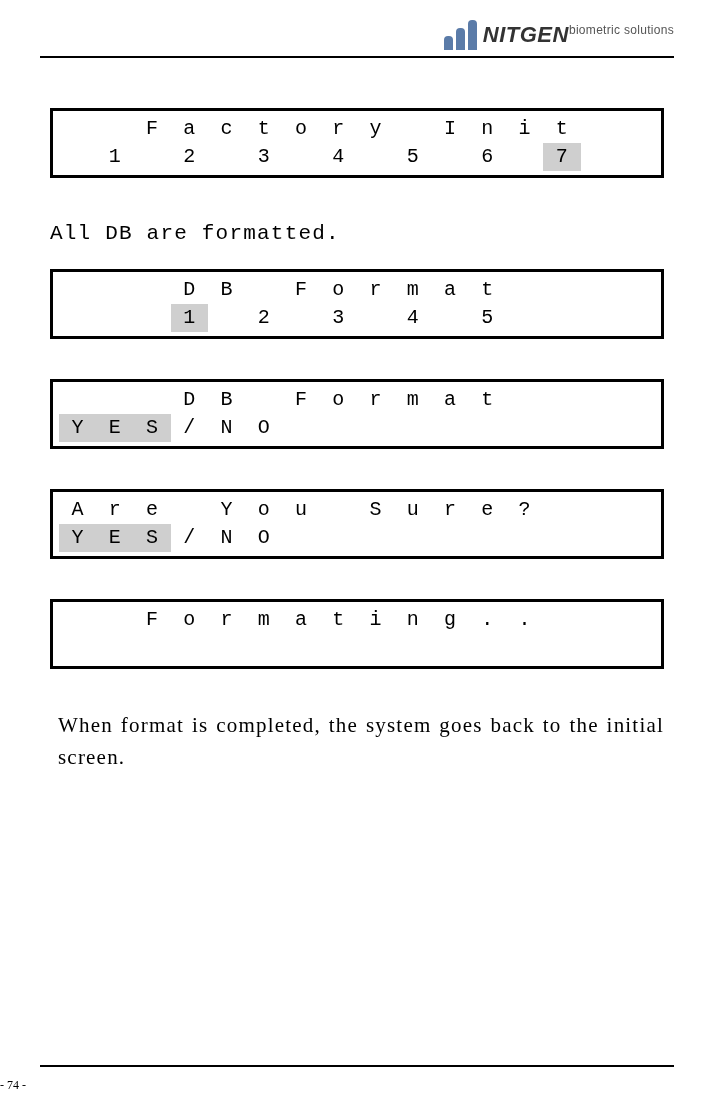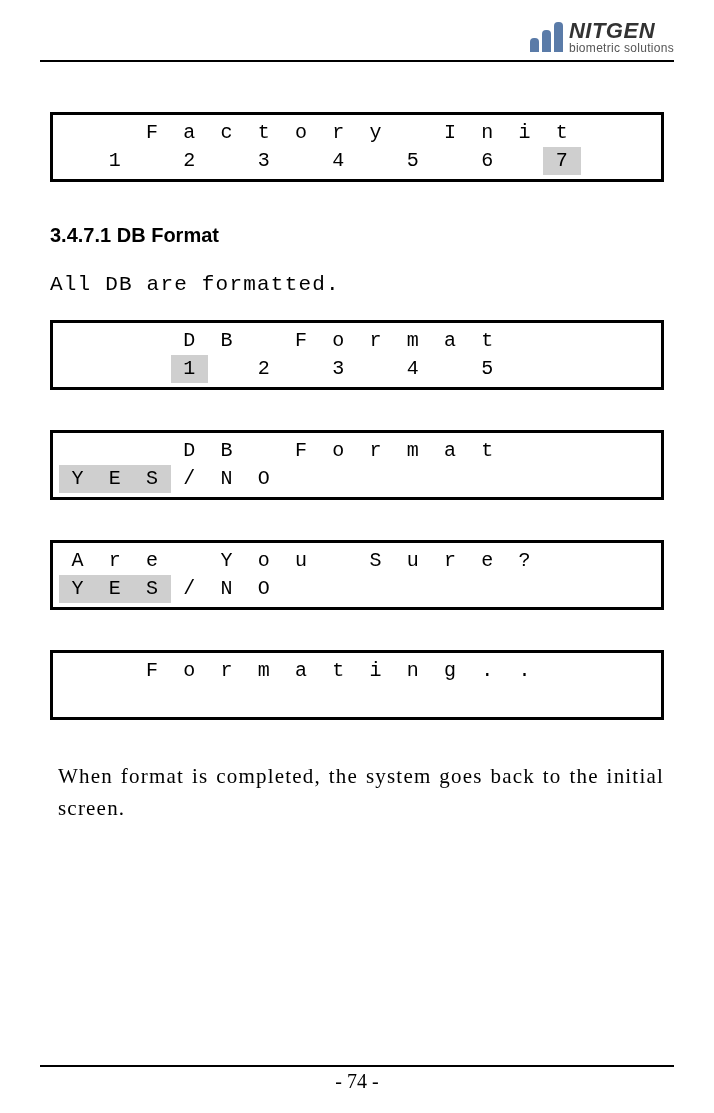--- a/index.html
+++ b/index.html
@@ -31,21 +31,21 @@
     gap: 3px;
   }
   .bar {
     width: 9px;
     background: #5a7ba8;
     border-radius: 4px 4px 0 0;
   }
   .bar1 { height: 14px; }
   .bar2 { height: 22px; }
   .bar3 { height: 30px; }
-  .logo-text-wrap { display: flex; flex-direction: column; line-height: 1; }
+  .logo-text-wrap { display: flex; flex-direction: row; line-height: 1; }
   .logo-text {
     font-family: Arial, sans-serif;
     font-weight: bold;
     font-style: italic;
     font-size: 22px;
     color: #333;
     letter-spacing: 0.5px;
   }
   .logo-sub {
     font-size: 12px;
@@ -118,23 +118,22 @@
     left: 40px;
     right: 40px;
     bottom: 46px;
     border-top: 2px solid #000;
   }
   .page-num {
     position: absolute;
     bottom: 20px;
     left: 0;
     right: 0;
-    text-align: center;
     font-family: "Times New Roman", serif;
-    font-size: 20px;
+    font-size: 12px;
   }
 </style>
 </head>
 <body>
 
 <div class="page">
   <div class="header-row">
     <div class="logo">
       <div class="logo-bars">
         <div class="bar bar1"></div>
@@ -184,21 +183,20 @@
           <span class="lcd-cell">5</span>
           <span class="lcd-cell">&nbsp;</span>
           <span class="lcd-cell">6</span>
           <span class="lcd-cell">&nbsp;</span>
           <span class="lcd-cell highlight">7</span>
           <span class="lcd-cell">&nbsp;</span>
           <span class="lcd-cell">&nbsp;</span>
         </div>
     </div>
 
-    <div class="sub-title">3.4.7.1  DB Format</div>
 
     <p class="mono pre-text">All DB are formatted.</p>
 
     <div class="lcd-box">
       <div class="lcd-row">
           <span class="lcd-cell">&nbsp;</span>
           <span class="lcd-cell">&nbsp;</span>
           <span class="lcd-cell">&nbsp;</span>
           <span class="lcd-cell">D</span>
           <span class="lcd-cell">B</span>

